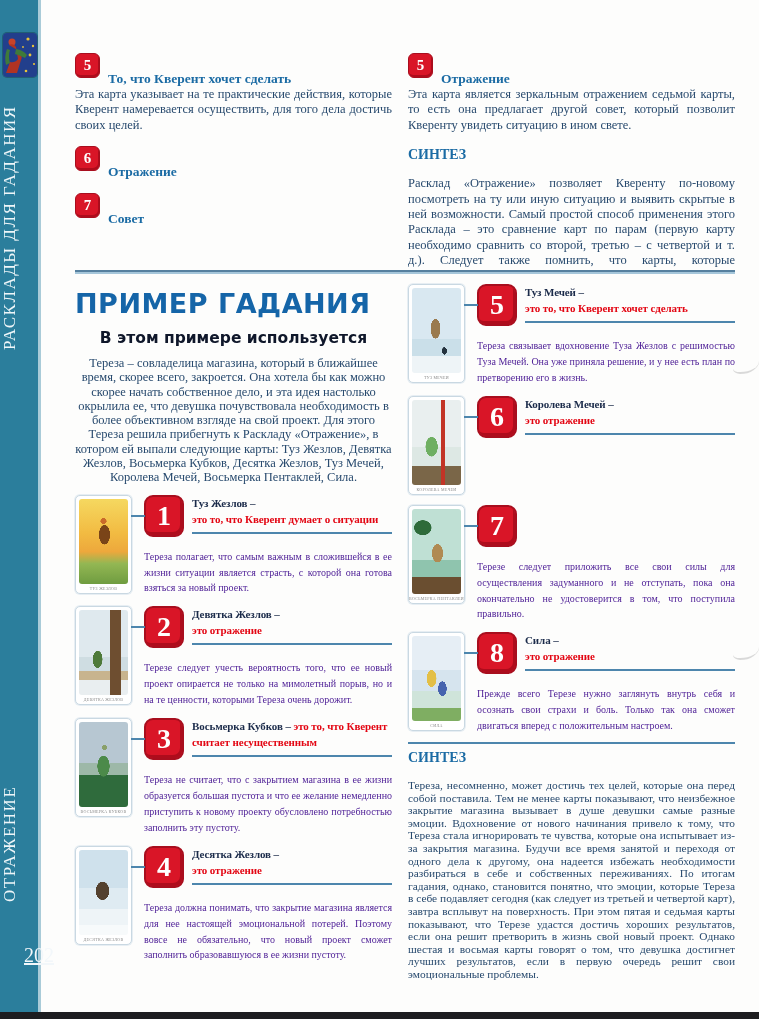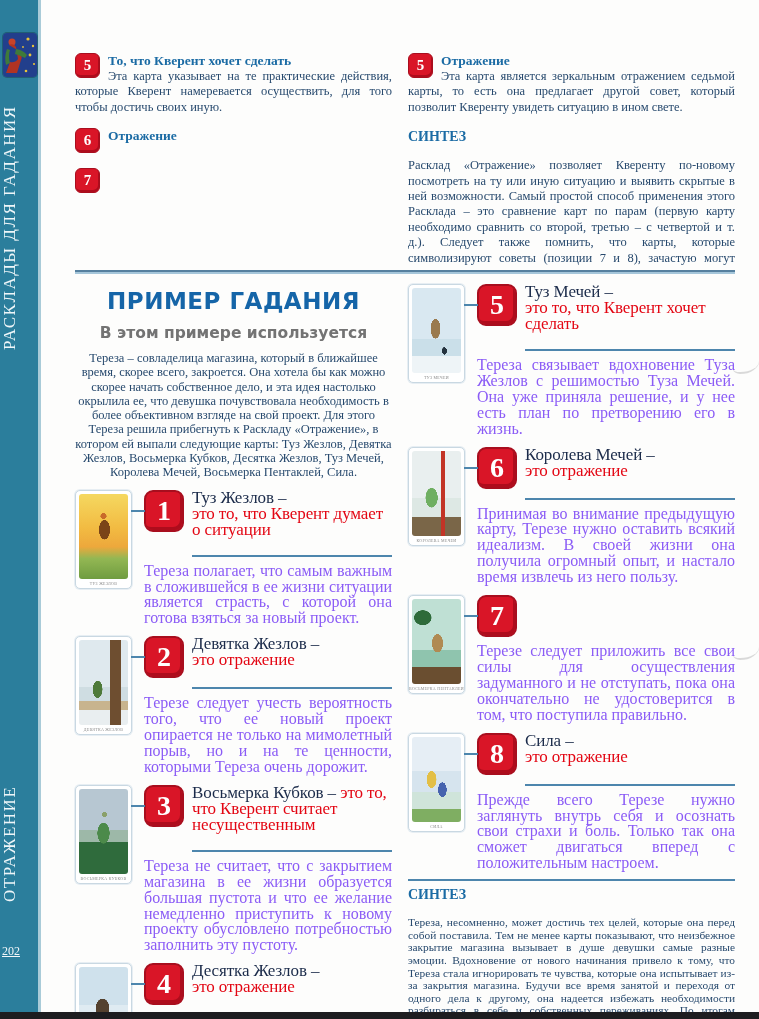--- a/index.html
+++ b/index.html
@@ -8,70 +8,70 @@
   
   .sidebar{position:absolute;left:0;top:0;width:38px;height:1012px;background:#2b7e9c;
            border-right:3px solid #a9cbd8;}
   .sidebar-icon{position:absolute;left:3px;top:33px;width:34px;height:44px;border-radius:4px;overflow:hidden;
                 box-shadow:0 0 0 1px rgba(0,0,0,.25);}
   .vlabel{position:absolute;left:0;width:38px;color:#eef6f9;
           writing-mode:vertical-rl;transform:rotate(180deg);
           font-size:17px;letter-spacing:1.5px;text-align:center;white-space:nowrap;}
   .vlabel-top{top:110px;height:240px;}
   .vlabel-bottom{top:792px;height:110px;}
-  .page-num{position:absolute;left:2px;top:944px;color:#f2f7fa;font-size:12px;text-decoration:underline;}
+  .page-num{position:absolute;left:24px;top:944px;color:#f2f7fa;font-size:20px;text-decoration:underline;}
   .bottom-strip{position:absolute;left:0;bottom:0;width:759px;height:7px;background:#1d1d20;}
   
   .curl{position:absolute;right:0;width:26px;height:16px;border-bottom:2px solid #bdbdbd;
         border-radius:0 0 80% 30%;opacity:.55;}
   
   .content{position:absolute;left:75px;top:0;width:660px;padding-top:52px;}
   .cols{display:grid;grid-template-columns:317px 327px;column-gap:16px;}
   .top-grid{height:218px;overflow:hidden;}
   
   .top-item{margin-bottom:12px;overflow:hidden;}
   .badge-sm{float:left;width:23px;height:23px;margin:1px 8px 2px 0;border-radius:6px;
             background:#d91527;border:1px solid #a80e1e;color:#fff;
             font-weight:bold;font-size:15px;line-height:22px;text-align:center;
             box-shadow:inset -1px -2px 0 rgba(110,0,12,.4);}
-  .top-title{color:#1b6ba4;font-weight:bold;font-size:13.5px;line-height:17px;}
+  .top-title{color:#1b6ba4;font-weight:bold;font-size:13.5px;line-height:17px;margin-top:18px;}
   .top-body{color:#284a6e;font-size:12.5px;line-height:15.4px;text-align:justify;}
   .syn-title{color:#1b6ba4;font-weight:bold;font-size:14px;margin:14px 0 2px;}
   .syn-title.first{margin-top:0;}
   .syn-body{color:#284a6e;font-size:12.5px;line-height:15.4px;text-align:justify;margin-top:13px;}
   
   .divider{height:4px;margin:0 0 10px;background:linear-gradient(180deg,#56809f 0 45%,#a5c6da 45% 100%);}
   .thin-rule{height:2px;background:#4d86ad;margin:8px 0 6px;}
   
   .ex-title{color:#1565a8;font-family:"DejaVu Sans","Liberation Sans",sans-serif;
-            font-weight:bold;font-size:23px;text-align:center;margin:4px 0 10px;letter-spacing:.5px;}
-  .ex-sub{color:#737373;font-family:"DejaVu Sans","Liberation Sans",sans-serif;
+            font-weight:bold;font-size:27px;margin:4px 0 10px;letter-spacing:.5px;}
+  .ex-sub{color:#0f172a;font-family:"DejaVu Sans","Liberation Sans",sans-serif;
           font-weight:bold;font-size:15.5px;line-height:19px;text-align:center;}
   .ex-intro{color:#284a6e;font-size:12.5px;line-height:14.3px;text-align:center;margin-top:8px;}
   
   .ex-item{display:flex;gap:12px;margin-top:10px;}
   .card-mini{flex:0 0 55px;width:55px;height:97px;border-radius:5px;background:#fff;
              border:1px solid #c9d8e2;box-shadow:0 0 0 1px #e7eef3;position:relative;overflow:hidden;
              display:flex;flex-direction:column;}
   .card-art{flex:1;margin:3px 3px 0;border-radius:3px;}
   .card-caption{height:9px;font-size:4px;line-height:9px;color:#8a8a8a;text-align:center;
                 text-transform:uppercase;letter-spacing:.3px;overflow:hidden;}
   .item-right{flex:1;position:relative;}
   .connector{position:absolute;left:-13px;top:20px;width:14px;height:2px;background:#4d86ad;}
   .item-head{display:flex;align-items:flex-start;}
   .badge-lg{flex:0 0 40px;width:40px;height:42px;margin-right:8px;border-radius:9px;
             background:#d91527;border:2px solid #a80e1e;box-sizing:border-box;color:#fff;
             font-weight:bold;font-size:28px;line-height:38px;text-align:center;
             box-shadow:inset -2px -3px 0 rgba(110,0,12,.4);}
-  .head-text{flex:1;border-bottom:2px solid #4d86ad;padding-bottom:17px;min-height:34px;
-             font-weight:normal;font-size:17px;line-height:16px;letter-spacing:-.1px;}
+  .head-text{flex:1;border-bottom:2px solid #4d86ad;padding-bottom:3px;min-height:34px;
+             font-weight:bold;font-size:11px;line-height:16px;letter-spacing:-.1px;}
   .head-name{color:#1b2b4a;}
   .head-role{color:#e30613;display:block;}
   .inline-role .head-role{display:inline;}
-  .item-body{color:#8b5cf6;font-size:16px;line-height:15.9px;text-align:justify;margin-top:6px;}
+  .item-body{color:#4c1d95;font-size:10px;line-height:15.9px;text-align:justify;margin-top:12px;}
   
   .art-1{background:
      radial-gradient(ellipse 9px 16px at 52% 42%,#7a4418 0 60%,transparent 62%),
      radial-gradient(circle 5px at 50% 26%,#c96a2a 0 60%,transparent 62%),
      linear-gradient(180deg,#f5d860 0%,#f2bb42 40%,#eda83c 62%,#93b753 76%,#6f9c40 100%);}
   .art-2{background:
      radial-gradient(ellipse 8px 14px at 38% 58%,#4e7a3a 0 60%,transparent 62%),
      linear-gradient(90deg,transparent 0 64%,#6e4e30 64% 86%,transparent 86%),
      linear-gradient(180deg,#dfe9ee 0 55%,#cfdde2 55% 72%,#c8b48e 72% 82%,#e9eef0 82% 100%);}
   .art-3{background:
@@ -127,28 +127,29 @@
   <div class="curl" style="top:356px;"></div>
   <div class="curl" style="top:642px;"></div>
 
   <div class="content">
 
     <div class="cols top-grid">
       <div>
         <div class="top-item">
           <span class="badge-sm">5</span>
           <div class="top-title">То, что Кверент хочет сделать</div>
-          <div class="top-body">Эта карта указывает на те практические действия, которые Кверент намеревается осуществить, для того чтобы достичь своих иную.</div>
+          <div class="top-body">Эта карта указывает на те практические действия, которые Кверент намеревается осуществить, для того дела достичь своих целей.</div>
         </div>
         <div class="top-item">
           <span class="badge-sm">6</span>
           <div class="top-title">Отражение</div>
         </div>
         <div class="top-item">
           <span class="badge-sm">7</span>
+          <div class="top-title">Совет</div>
         </div>
       </div>
       <div>
         <div class="top-item">
           <span class="badge-sm">5</span>
           <div class="top-title">Отражение</div>
           <div class="top-body">Эта карта является зеркальным отражением седьмой карты, то есть она предлагает другой совет, который позволит Кверенту увидеть ситуацию в ином свете.</div>
         </div>
         <div class="syn-title">СИНТЕЗ</div>
         <div class="syn-body">Расклад «Отражение» позволяет Кверенту по-новому посмотреть на ту или иную ситуацию и выявить скрытые в ней возможности. Самый простой способ применения этого Расклада – это сравнение карт по парам (первую карту необходимо сравнить со второй, третью – с четвертой и т. д.). Следует также помнить, что карты, которые символизируют советы (позиции 7 и 8), зачастую могут указывать и на исход ситуации.</div>
@@ -264,21 +265,20 @@
           </div>
           <div class="item-right">
             <div class="connector"></div>
             <div class="item-head">
               <div class="badge-lg">6</div>
               <div class="head-text">
                 <span class="head-name">Королева Мечей –</span>
                 <span class="head-role">это отражение</span>
               </div>
             </div>
-            <div class="item-body">Принимая во внимание предыдущую карту, Терезе нужно оставить всякий идеализм. В своей жизни она получила огромный опыт, и настало время извлечь из него пользу.</div>
           </div>
         </div>
 
         <div class="ex-item">
           <div class="card-mini">
             <div class="card-art art-7"></div>
             <div class="card-caption">Восьмерка Пентаклей</div>
           </div>
           <div class="item-right">
             <div class="connector"></div>

